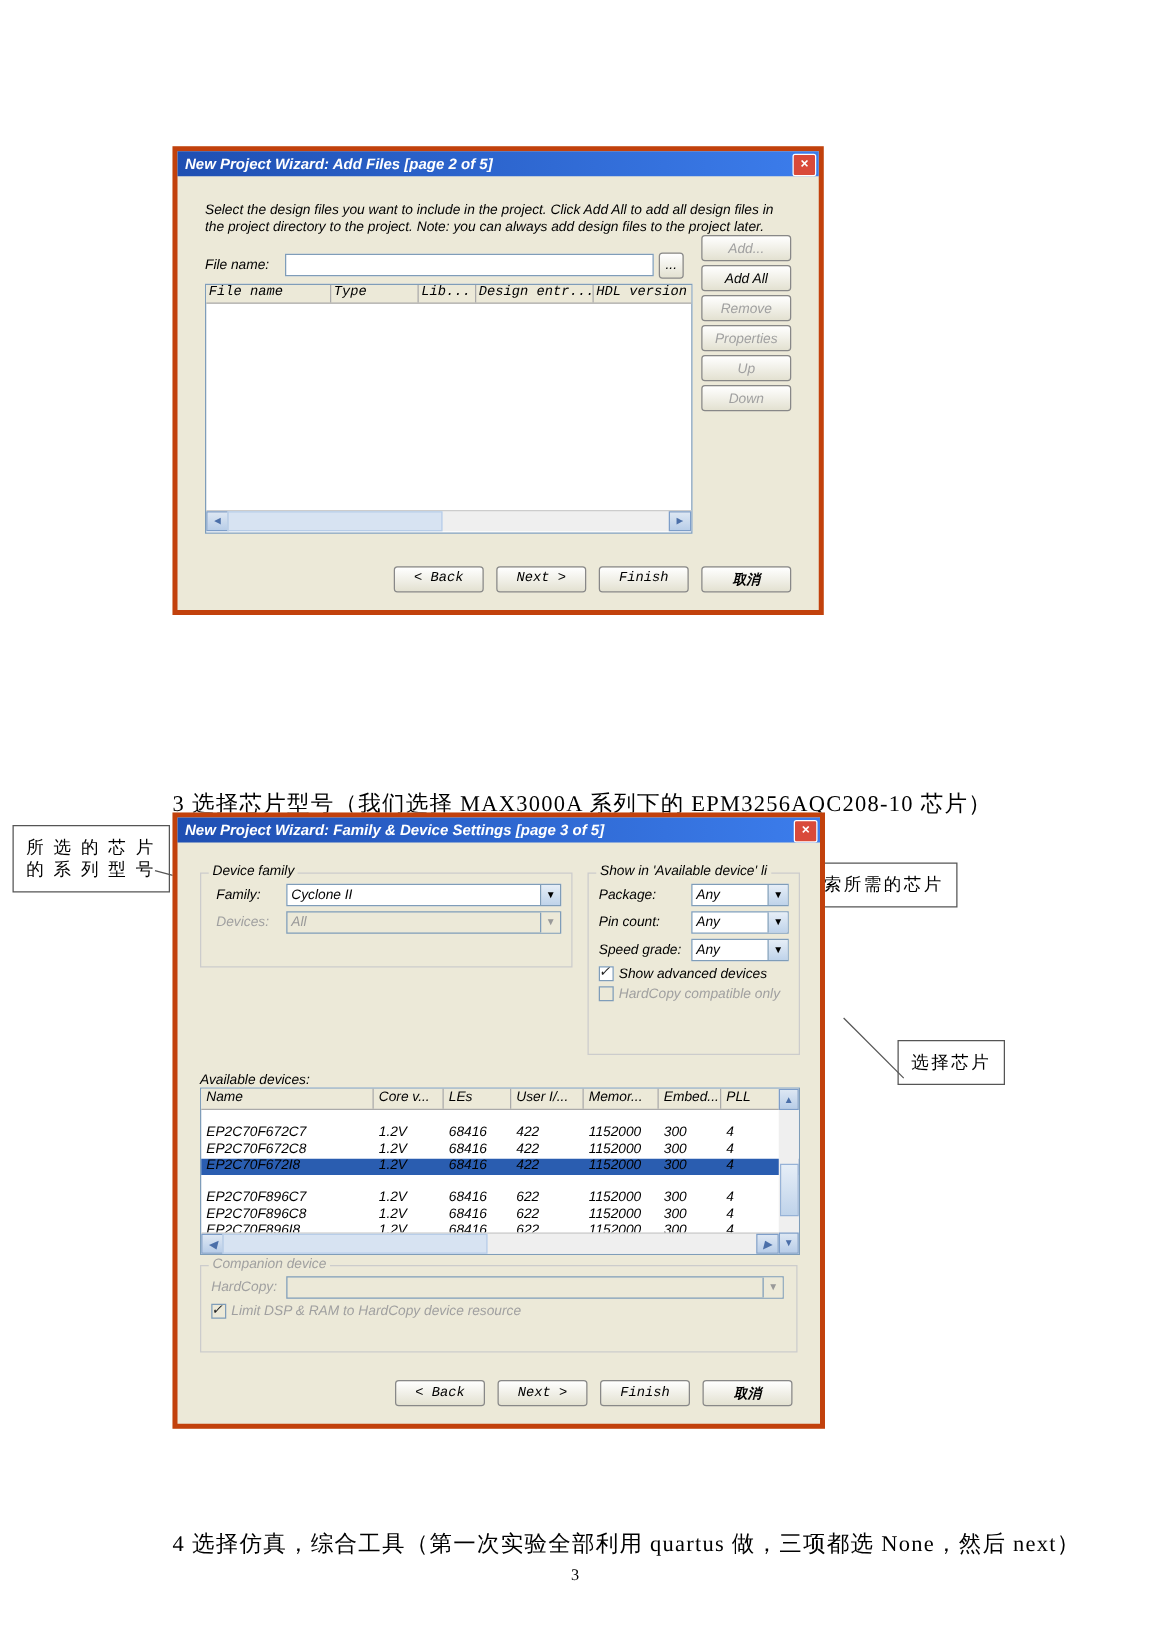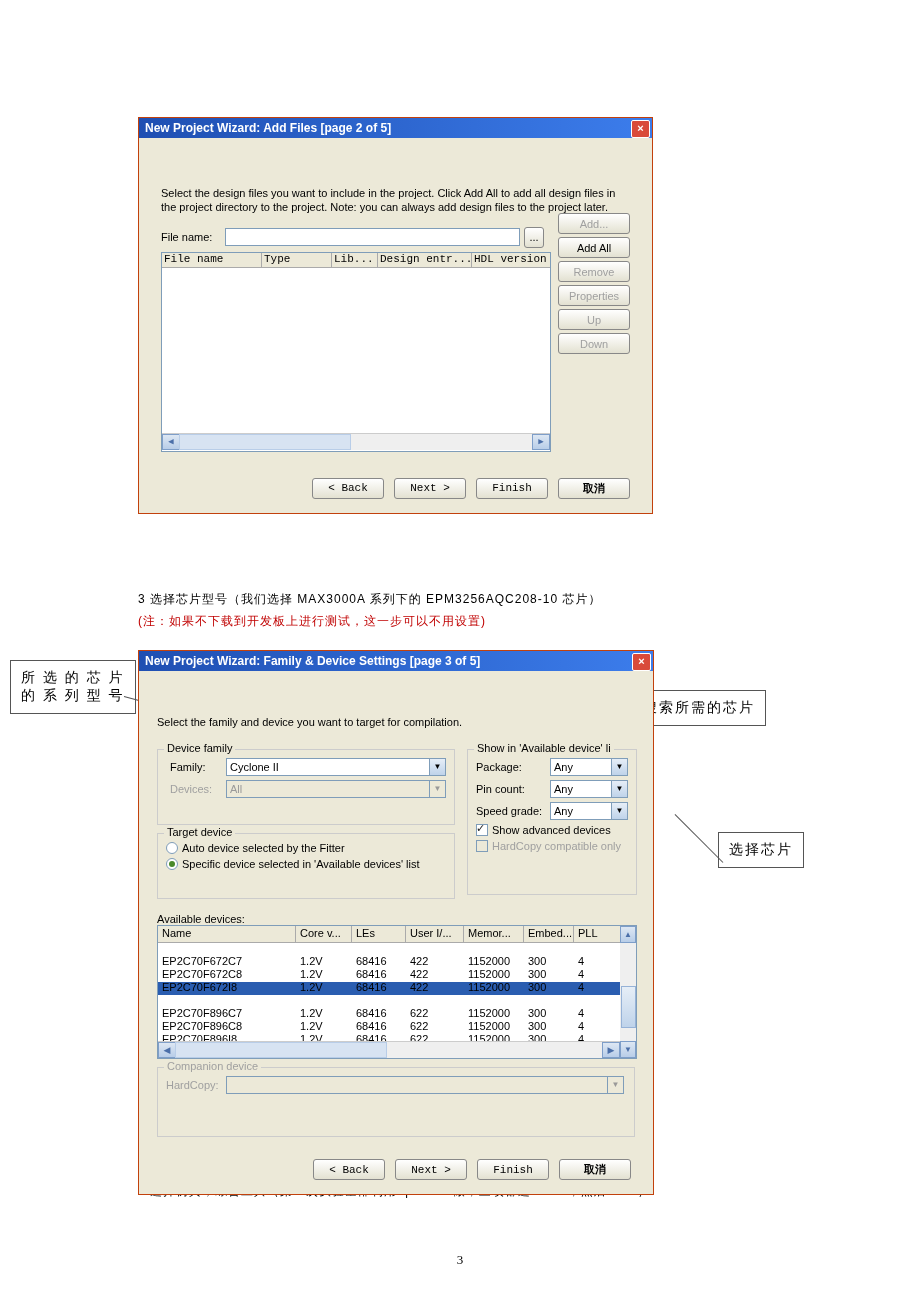--- a/index.html
+++ b/index.html
@@ -6,22 +6,23 @@
     margin: 0;
     font-family: "Microsoft Sans Serif", "Tahoma", sans-serif;
     font-size: 11px;
     background: #fff;
     position: relative;
     width: 920px;
     height: 1302px;
   }
   .dialog {
     position: absolute;
-    border: 1px solid #c2410c;
+    border: 4px solid #c2410c;
     background: #ECE9D8;
+    font-style: italic;
   }
   .titlebar {
     background: linear-gradient(to right, #1F4FB2, #3C7DEC);
     color: #fff;
     font-weight: bold;
     height: 20px;
     display: flex;
     align-items: center;
     padding-left: 6px;
     font-size: 12px;
@@ -38,21 +39,20 @@
     color: #fff;
     font-weight: bold;
     text-align: center;
     line-height: 14px;
     font-size: 11px;
     border-radius: 2px;
   }
   .body-area {
     padding: 20px 22px 16px 22px;
     position: relative;
-    margin-top: 28px;
   }
   .desc {
     margin-bottom: 12px;
     line-height: 1.3;
   }
   .row {
     display: flex;
     align-items: center;
     margin-bottom: 4px;
   }
@@ -150,24 +150,25 @@
     gap: 10px;
     padding: 10px 22px 14px 22px;
   }
   .wizard-btn-row .btn {
     min-width: 72px;
     font-family: "Courier New", monospace;
     font-size: 11px;
   }
   .doc-text {
     position: absolute;
-    font-family: Liberation Sans, sans-serif;
-    font-size: 12px;
+    font-family: Liberation Serif, serif;
+    font-size: 18px;
     line-height: 1.5;
     letter-spacing: 1px;
+    margin-top: 40px;
   }
   .doc-red { color: #c00000; }
   .pagenum {
     position: absolute;
     left: 0;
     right: 0;
     text-align: center;
     font-family: "Times New Roman", serif;
     font-size: 13px;
   }
@@ -389,51 +390,39 @@
 
 <div class="callout" style="left:718px; top:832px;">选择芯片</div>
 <div class="callout-line" style="left:655px; top:862px; width:68px; height:1px; transform: rotate(45deg); transform-origin:right center;"></div>
 
 <div class="dialog" style="left:138px; top:650px; width:514px;">
   <div class="titlebar">
     <span>New Project Wizard: Family &amp; Device Settings [page 3 of 5]</span>
     <div class="close-x">×</div>
   </div>
   <div class="body-area" style="padding:16px 18px 4px 18px;">
-    <div class="desc">Select the family and device you want to target for compilation.</div>
 
     <div style="display:flex; gap:12px;">
 
       <div style="flex:1;">
         <div class="group" style="height:58px;padding-left:12px;">
           <span class="legend">Device family</span>
           <div class="row">
             <span class="lbl" style="width:56px;">Family:</span>
             <div class="dd" style="width:220px;">
               <span>Cyclone II</span>
               <div class="arrow">▼</div>
             </div>
           </div>
           <div class="row">
             <span class="lbl disabled-text" style="width:56px;">Devices:</span>
             <div class="dd disabled" style="width:220px;">
               <span>All</span>
               <div class="arrow">▼</div>
             </div>
-          </div>
-        </div>
-        <div class="group" style="height:48px;">
-          <span class="legend">Target device</span>
-          <div class="row">
-            <span class="radio"></span>
-            <span>Auto device selected by the Fitter</span>
-          </div>
-          <div class="row">
-            <span class="radio checked"></span>
-            <span>Specific device selected in 'Available devices' list</span>
           </div>
         </div>
       </div>
 
       <div style="width:170px;">
         <div class="group" style="height:128px;">
           <span class="legend">Show in 'Available device' li</span>
           <div class="row">
             <span class="lbl" style="width:74px;">Package:</span>
             <div class="dd" style="width:78px;">
@@ -557,20 +546,24 @@
 
     <div class="group disabled-text" style="margin-top:8px; height:52px;">
       <span class="legend">Companion device</span>
       <div class="row">
         <span class="lbl" style="width:60px;">HardCopy:</span>
         <div class="dd disabled" style="width:398px;">
           <span></span>
           <div class="arrow">▼</div>
         </div>
       </div>
+      <div class="row">
+        <span class="check checked disabled"></span>
+        <span>Limit DSP &amp; RAM to HardCopy device resource</span>
+      </div>
     </div>
   </div>
   <div class="wizard-btn-row">
     <div class="btn">&lt; Back</div>
     <div class="btn">Next &gt;</div>
     <div class="btn">Finish</div>
     <div class="btn" style="font-family:SimSun; font-weight:bold;">取消</div>
   </div>
 </div>
 

